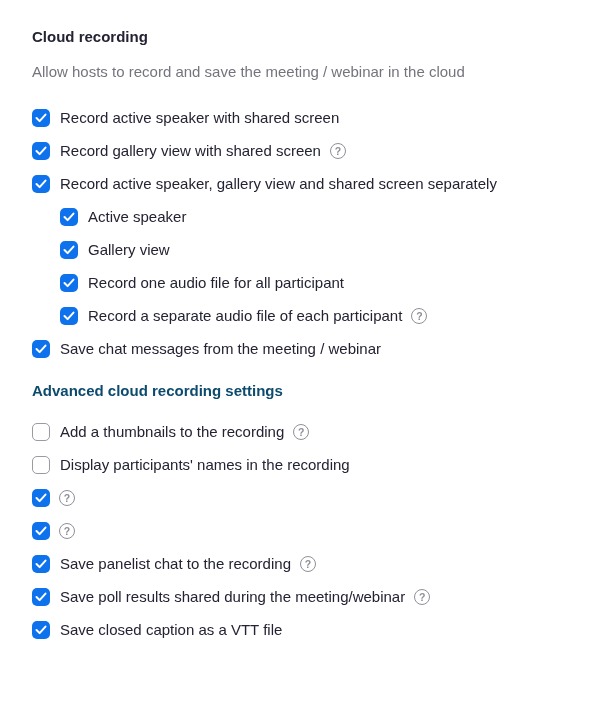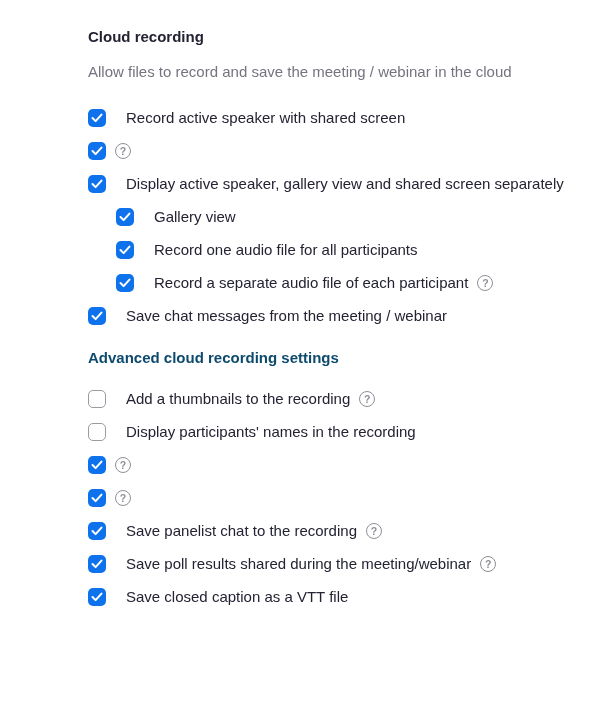--- a/index.html
+++ b/index.html
@@ -3,21 +3,21 @@
 <meta charset="utf-8">
 <style>
   html,body{margin:0;padding:0;}
   body{
     width:606px;height:720px;
     background:#ffffff;
     font-family:"Liberation Sans","DejaVu Sans",sans-serif;
     color:#232333;
     overflow:hidden;
   }
-  .page{padding:28px 20px 0 88px;}
+  .page{padding:28px 20px 0 32px;}
   .section-title{
     font-size:15px;font-weight:700;color:#232333;
     margin:0 0 17px 0;line-height:18px;
   }
   .section-subtitle{
     font-size:15px;color:#74747e;
     margin:0 0 28px 0;line-height:18px;
   }
   .row{
     display:flex;align-items:center;
@@ -28,89 +28,98 @@
     width:18px;height:18px;box-sizing:border-box;
     border-radius:5px;flex:0 0 18px;
     display:flex;align-items:center;justify-content:center;
     cursor:pointer;
   }
   .checkbox.checked{background:#0e72ed;border:none;}
   .checkbox.unchecked{background:#ffffff;border:1.5px solid #9a9aa3;}
   .checkbox svg{display:block;}
   .row-label{
     font-size:15px;color:#232333;line-height:18px;
-    margin-left:20px;cursor:default;white-space:nowrap;
+    margin-left:10px;cursor:default;white-space:nowrap;
   }
   .help-icon{
     width:16px;height:16px;box-sizing:border-box;
     border:1.3px solid #8f8f98;border-radius:50%;
     color:#8f8f98;font-size:10.5px;font-weight:700;
     display:flex;align-items:center;justify-content:center;
     margin-left:9px;cursor:pointer;flex:0 0 16px;
     line-height:1;
   }
   .advanced-title{
     font-size:15px;font-weight:700;color:#0c4a6e;
     margin:24px 0 23px 0;line-height:18px;
   }
 </style>
 </head>
 <body>
 
 <div class="page">
   <h2 class="section-title">Cloud recording</h2>
-  <p class="section-subtitle">Allow files to record and save the meeting / webinar in the cloud</p>
+  <p class="section-subtitle">Allow hosts to record and save the meeting / webinar in the cloud</p>
 
   <div id="section-0">
   <div class="row">
     <span class="checkbox checked" role="checkbox" aria-checked="true">
           <svg width="12" height="10" viewBox="0 0 12 10">
             <polyline points="1.5,5 4.6,8.1 10.5,1.6" fill="none" stroke="#ffffff" stroke-width="2" stroke-linecap="round" stroke-linejoin="round"></polyline>
           </svg>
         </span>
     <span class="row-label">Record active speaker with shared screen</span>
   </div>
 
   <div class="row">
     <span class="checkbox checked" role="checkbox" aria-checked="true">
           <svg width="12" height="10" viewBox="0 0 12 10">
             <polyline points="1.5,5 4.6,8.1 10.5,1.6" fill="none" stroke="#ffffff" stroke-width="2" stroke-linecap="round" stroke-linejoin="round"></polyline>
           </svg>
         </span>
-  <span class="help-icon">?</span>
-      </div>
-
-  <div class="row">
-    <span class="checkbox checked" role="checkbox" aria-checked="true">
-          <svg width="12" height="10" viewBox="0 0 12 10">
-            <polyline points="1.5,5 4.6,8.1 10.5,1.6" fill="none" stroke="#ffffff" stroke-width="2" stroke-linecap="round" stroke-linejoin="round"></polyline>
-          </svg>
-        </span>
-    <span class="row-label">Display active speaker, gallery view and shared screen separately</span>
-  </div>
-
+    <span class="row-label">Record gallery view with shared screen</span>
+  <span class="help-icon">?</span>
+      </div>
+
+  <div class="row">
+    <span class="checkbox checked" role="checkbox" aria-checked="true">
+          <svg width="12" height="10" viewBox="0 0 12 10">
+            <polyline points="1.5,5 4.6,8.1 10.5,1.6" fill="none" stroke="#ffffff" stroke-width="2" stroke-linecap="round" stroke-linejoin="round"></polyline>
+          </svg>
+        </span>
+    <span class="row-label">Record active speaker, gallery view and shared screen separately</span>
+  </div>
+
+  <div class="row indent">
+    <span class="checkbox checked" role="checkbox" aria-checked="true">
+          <svg width="12" height="10" viewBox="0 0 12 10">
+            <polyline points="1.5,5 4.6,8.1 10.5,1.6" fill="none" stroke="#ffffff" stroke-width="2" stroke-linecap="round" stroke-linejoin="round"></polyline>
+          </svg>
+        </span>
+    <span class="row-label">Active speaker</span>
+  </div>
 
   <div class="row indent">
     <span class="checkbox checked" role="checkbox" aria-checked="true">
           <svg width="12" height="10" viewBox="0 0 12 10">
             <polyline points="1.5,5 4.6,8.1 10.5,1.6" fill="none" stroke="#ffffff" stroke-width="2" stroke-linecap="round" stroke-linejoin="round"></polyline>
           </svg>
         </span>
     <span class="row-label">Gallery view</span>
   </div>
 
 
 
   <div class="row indent">
     <span class="checkbox checked" role="checkbox" aria-checked="true">
           <svg width="12" height="10" viewBox="0 0 12 10">
             <polyline points="1.5,5 4.6,8.1 10.5,1.6" fill="none" stroke="#ffffff" stroke-width="2" stroke-linecap="round" stroke-linejoin="round"></polyline>
           </svg>
         </span>
-    <span class="row-label">Record one audio file for all participants</span>
+    <span class="row-label">Record one audio file for all participant</span>
   </div>
 
   <div class="row indent">
     <span class="checkbox checked" role="checkbox" aria-checked="true">
           <svg width="12" height="10" viewBox="0 0 12 10">
             <polyline points="1.5,5 4.6,8.1 10.5,1.6" fill="none" stroke="#ffffff" stroke-width="2" stroke-linecap="round" stroke-linejoin="round"></polyline>
           </svg>
         </span>
     <span class="row-label">Record a separate audio file of each participant</span>
   <span class="help-icon">?</span>

